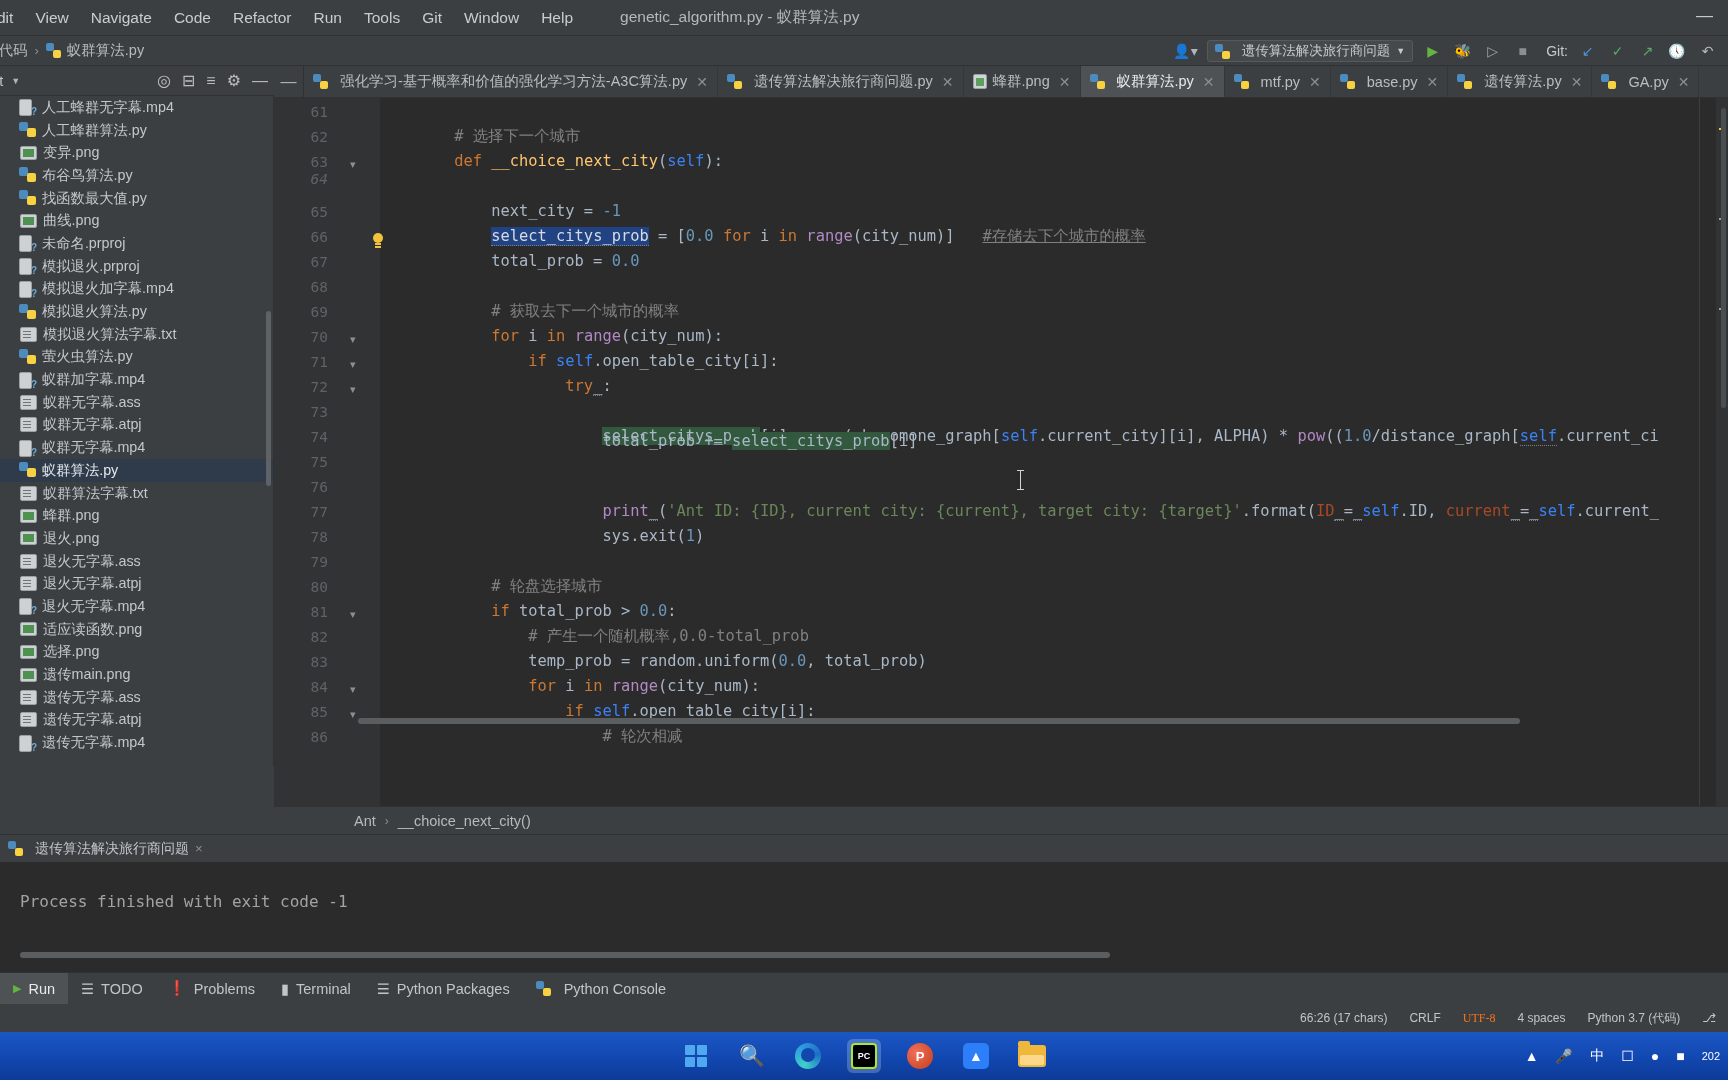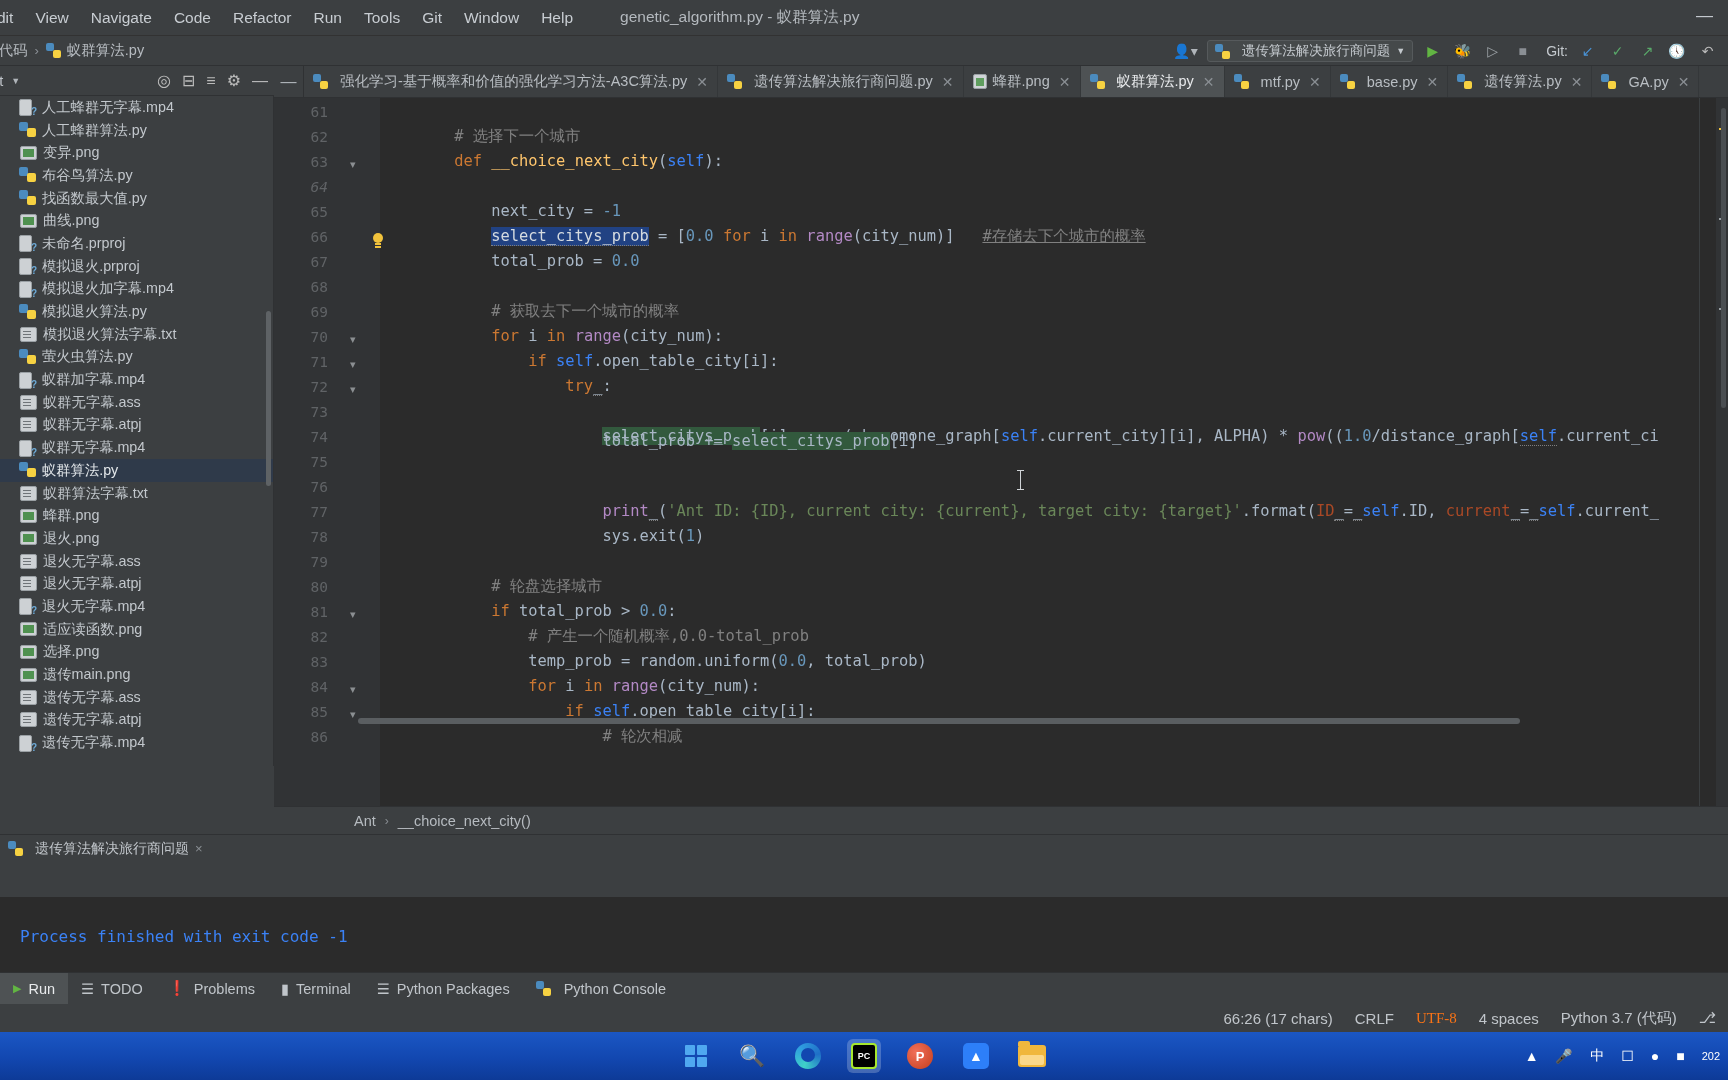--- a/index.html
+++ b/index.html
@@ -228,22 +228,22 @@
     border-top: 1px solid #2f3133;
   }
   .runtab {
     display: flex; align-items: center; gap: 6px; padding: 0 10px 0 8px;
     font-size: 14px; color: #c0c5ca; height: 28px;
   }
   .runtab .x { color: #8a8f94; font-size: 13px; }
   .play-ico { color: #62b543; font-size: 11px; }
 
   .console {
-    position: absolute; left: 0; top: 897px; width: 1728px; height: 110px;
-    background: #2b2b2b; color: #3b82f6;
+    position: absolute; left: 0; top: 862px; width: 1728px; height: 110px;
+    background: #2b2b2b; color: #a3a3a3;
     font-family: "DejaVu Sans Mono", monospace; font-size: 16px;
   }
   .console .line { position: absolute; left: 20px; top: 30px; }
   .console-scroll {
     position: absolute; left: 20px; bottom: 14px; width: 1090px; height: 6px;
     background: #5a5e61; border-radius: 3px;
   }
 
   
   .toolbar-bottom {
@@ -254,21 +254,21 @@
   .twbtn {
     display: flex; align-items: center; gap: 7px; padding: 0 13px; height: 32px;
     font-size: 14.5px; color: #c0c5ca;
   }
   .twbtn.active { background: #4e5254; color: #e8eaec; }
 
   
   .statusbar {
     position: absolute; left: 0; top: 1004px; width: 1728px; height: 28px;
     background: #3c3f41; display: flex; align-items: center; justify-content: flex-end;
-    font-size: 15px; color: #c0c5ca; gap: 22px; padding-right: 12px;
+    font-size: 12px; color: #c0c5ca; gap: 22px; padding-right: 12px;
   }
   .statusbar .dim { color: #f97316; font-family: Liberation Serif, serif; }
 
   
   .taskbar {
     position: absolute; left: 0; top: 1032px; width: 1728px; height: 48px;
     background: linear-gradient(180deg,#1b57c4 0%, #1247b0 55%, #0d3a97 100%);
     display: flex; align-items: center; justify-content: center; gap: 0;
   }
   .tb-icons { display: flex; align-items: center; gap: 22px; }
@@ -537,21 +537,21 @@
         <span>遗传无字幕.mp4</span>
       </div>
     <div class="tree-scroll"></div>
   </div>
 
   <div class="editor">
     <div class="gutter">
       <span class="lnum" style="top:6px;">61</span>
       <span class="lnum" style="top:31px;">62</span>
       <span class="lnum" style="top:56px;">63</span>
-      <span class="lnum" style="top:81px;font-style:italic;">64</span>
+      <span class="lnum" style="top:73px;font-style:italic;">64</span>
       <span class="lnum" style="top:106px;">65</span>
       <span class="lnum" style="top:131px;">66</span>
       <span class="lnum" style="top:156px;">67</span>
       <span class="lnum" style="top:181px;">68</span>
       <span class="lnum" style="top:206px;">69</span>
       <span class="lnum" style="top:231px;">70</span>
       <span class="lnum" style="top:256px;">71</span>
       <span class="lnum" style="top:281px;">72</span>
       <span class="lnum" style="top:306px;">73</span>
       <span class="lnum" style="top:331px;">74</span>

